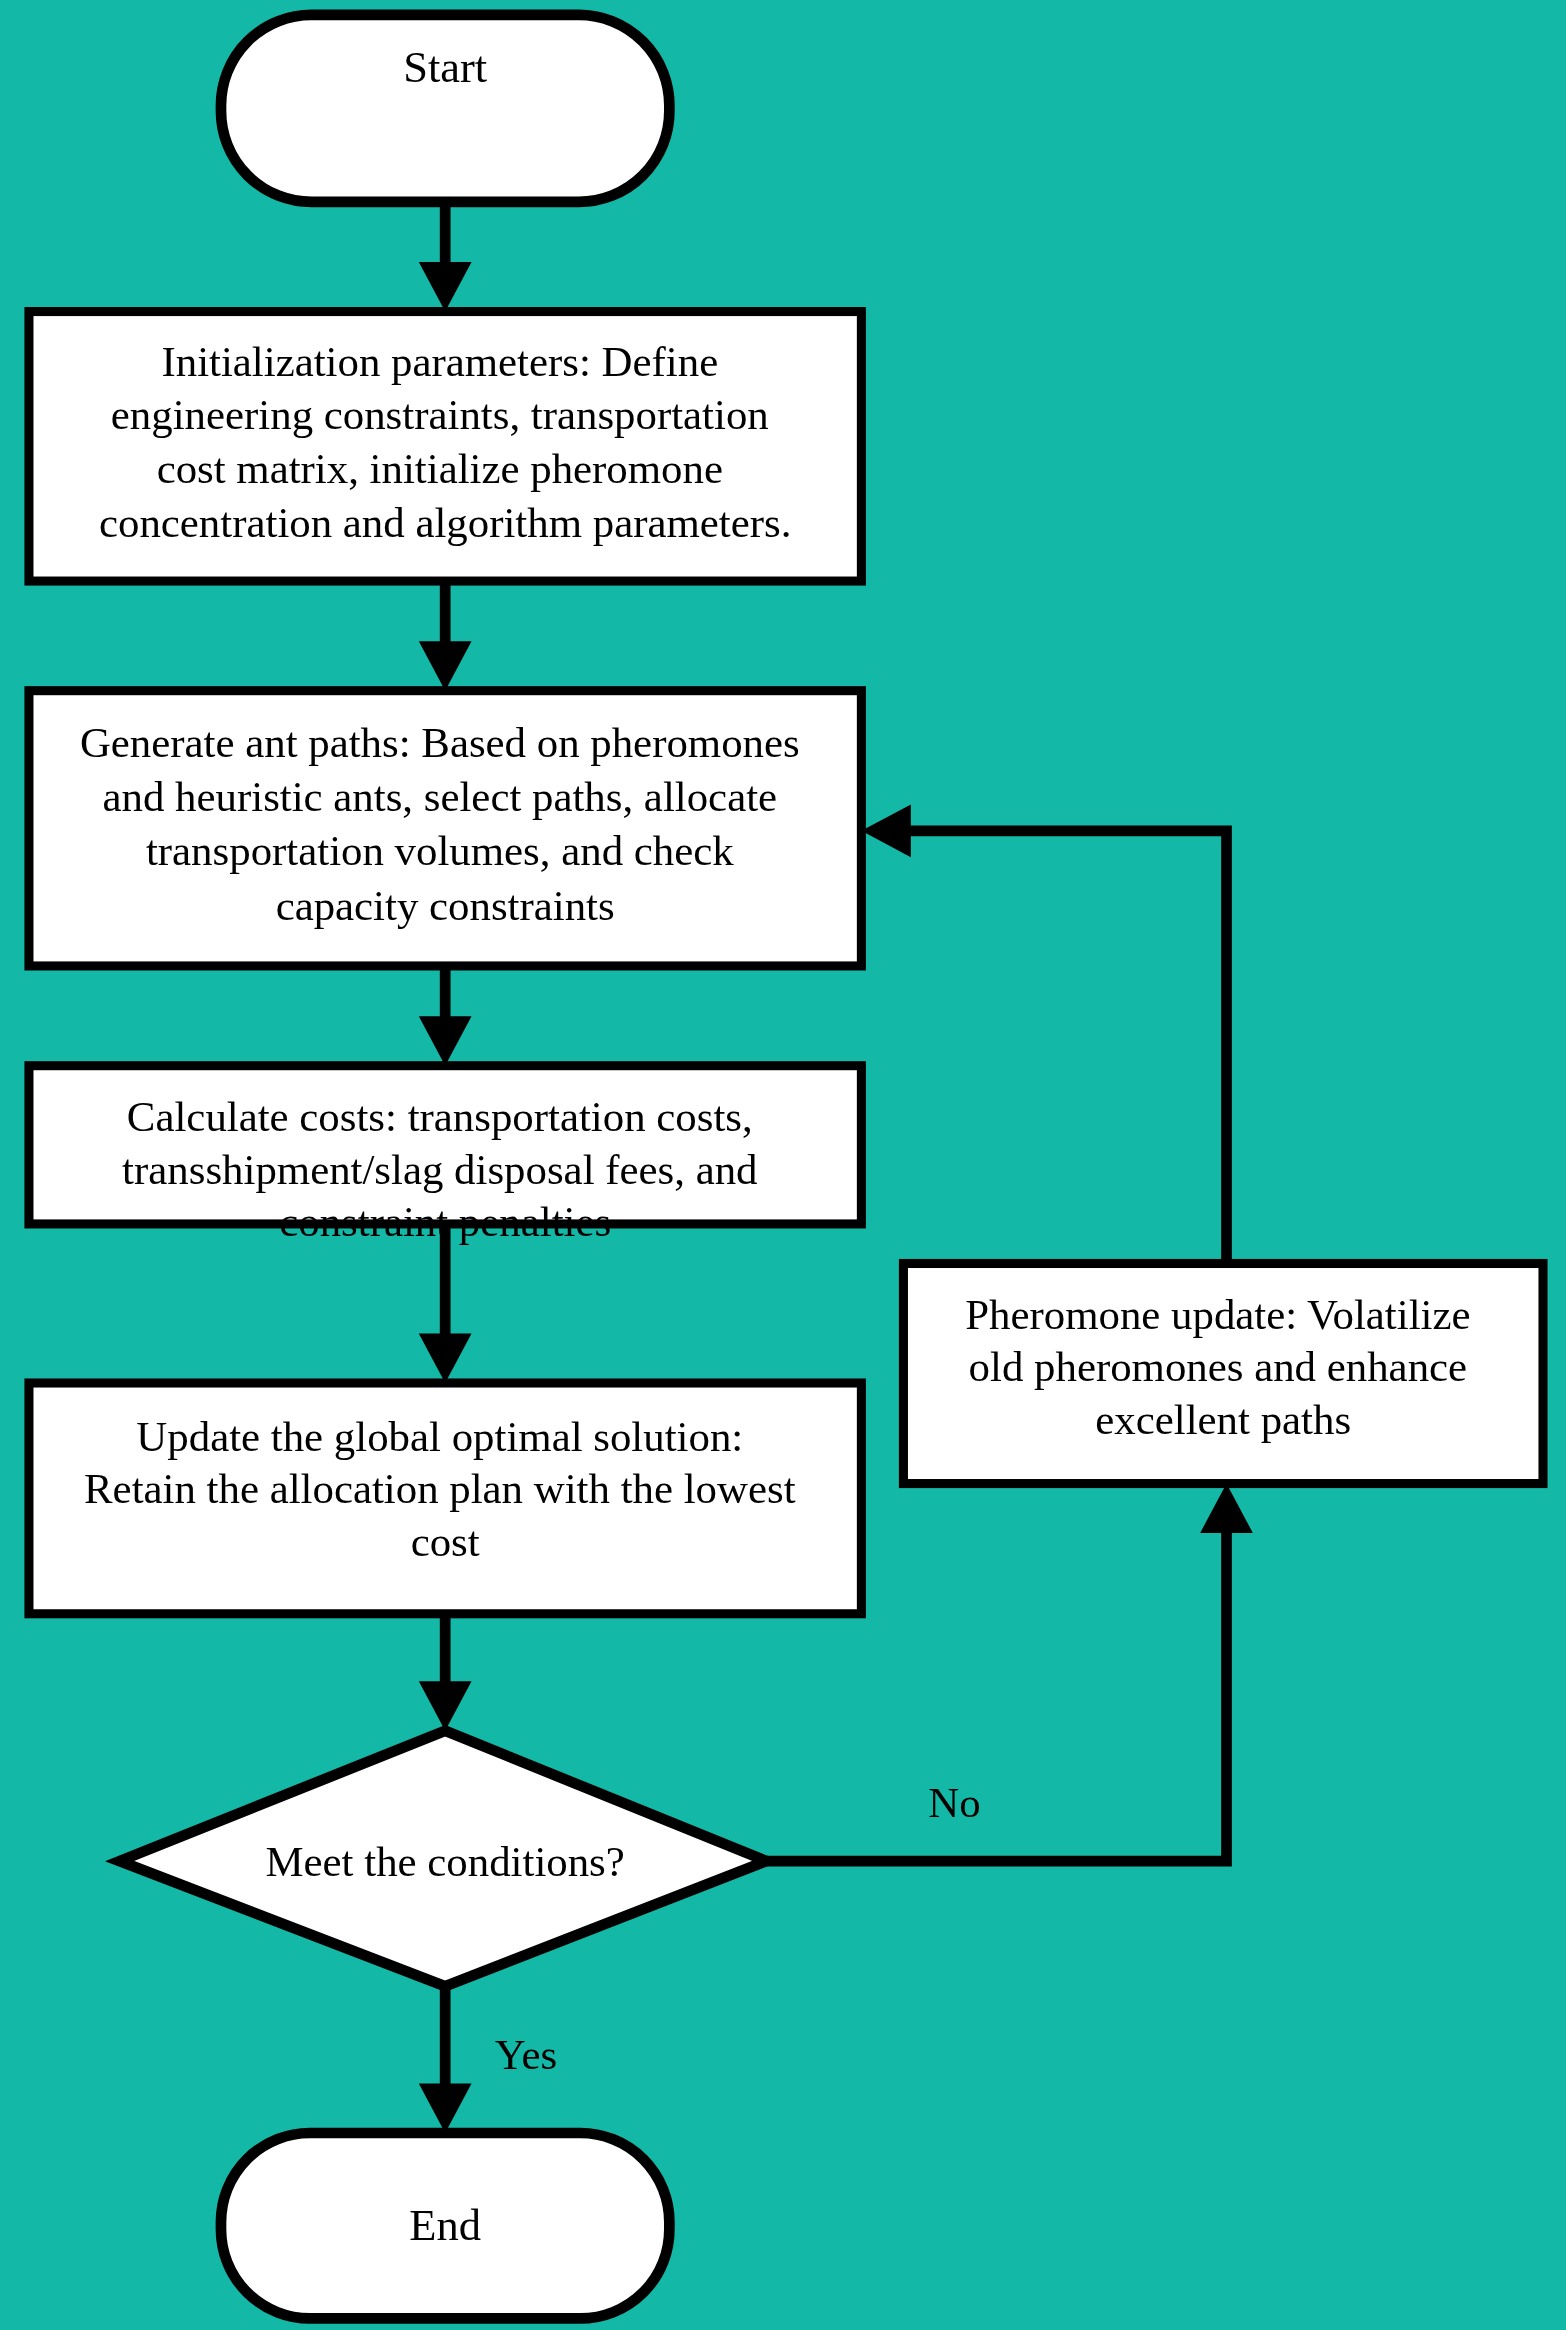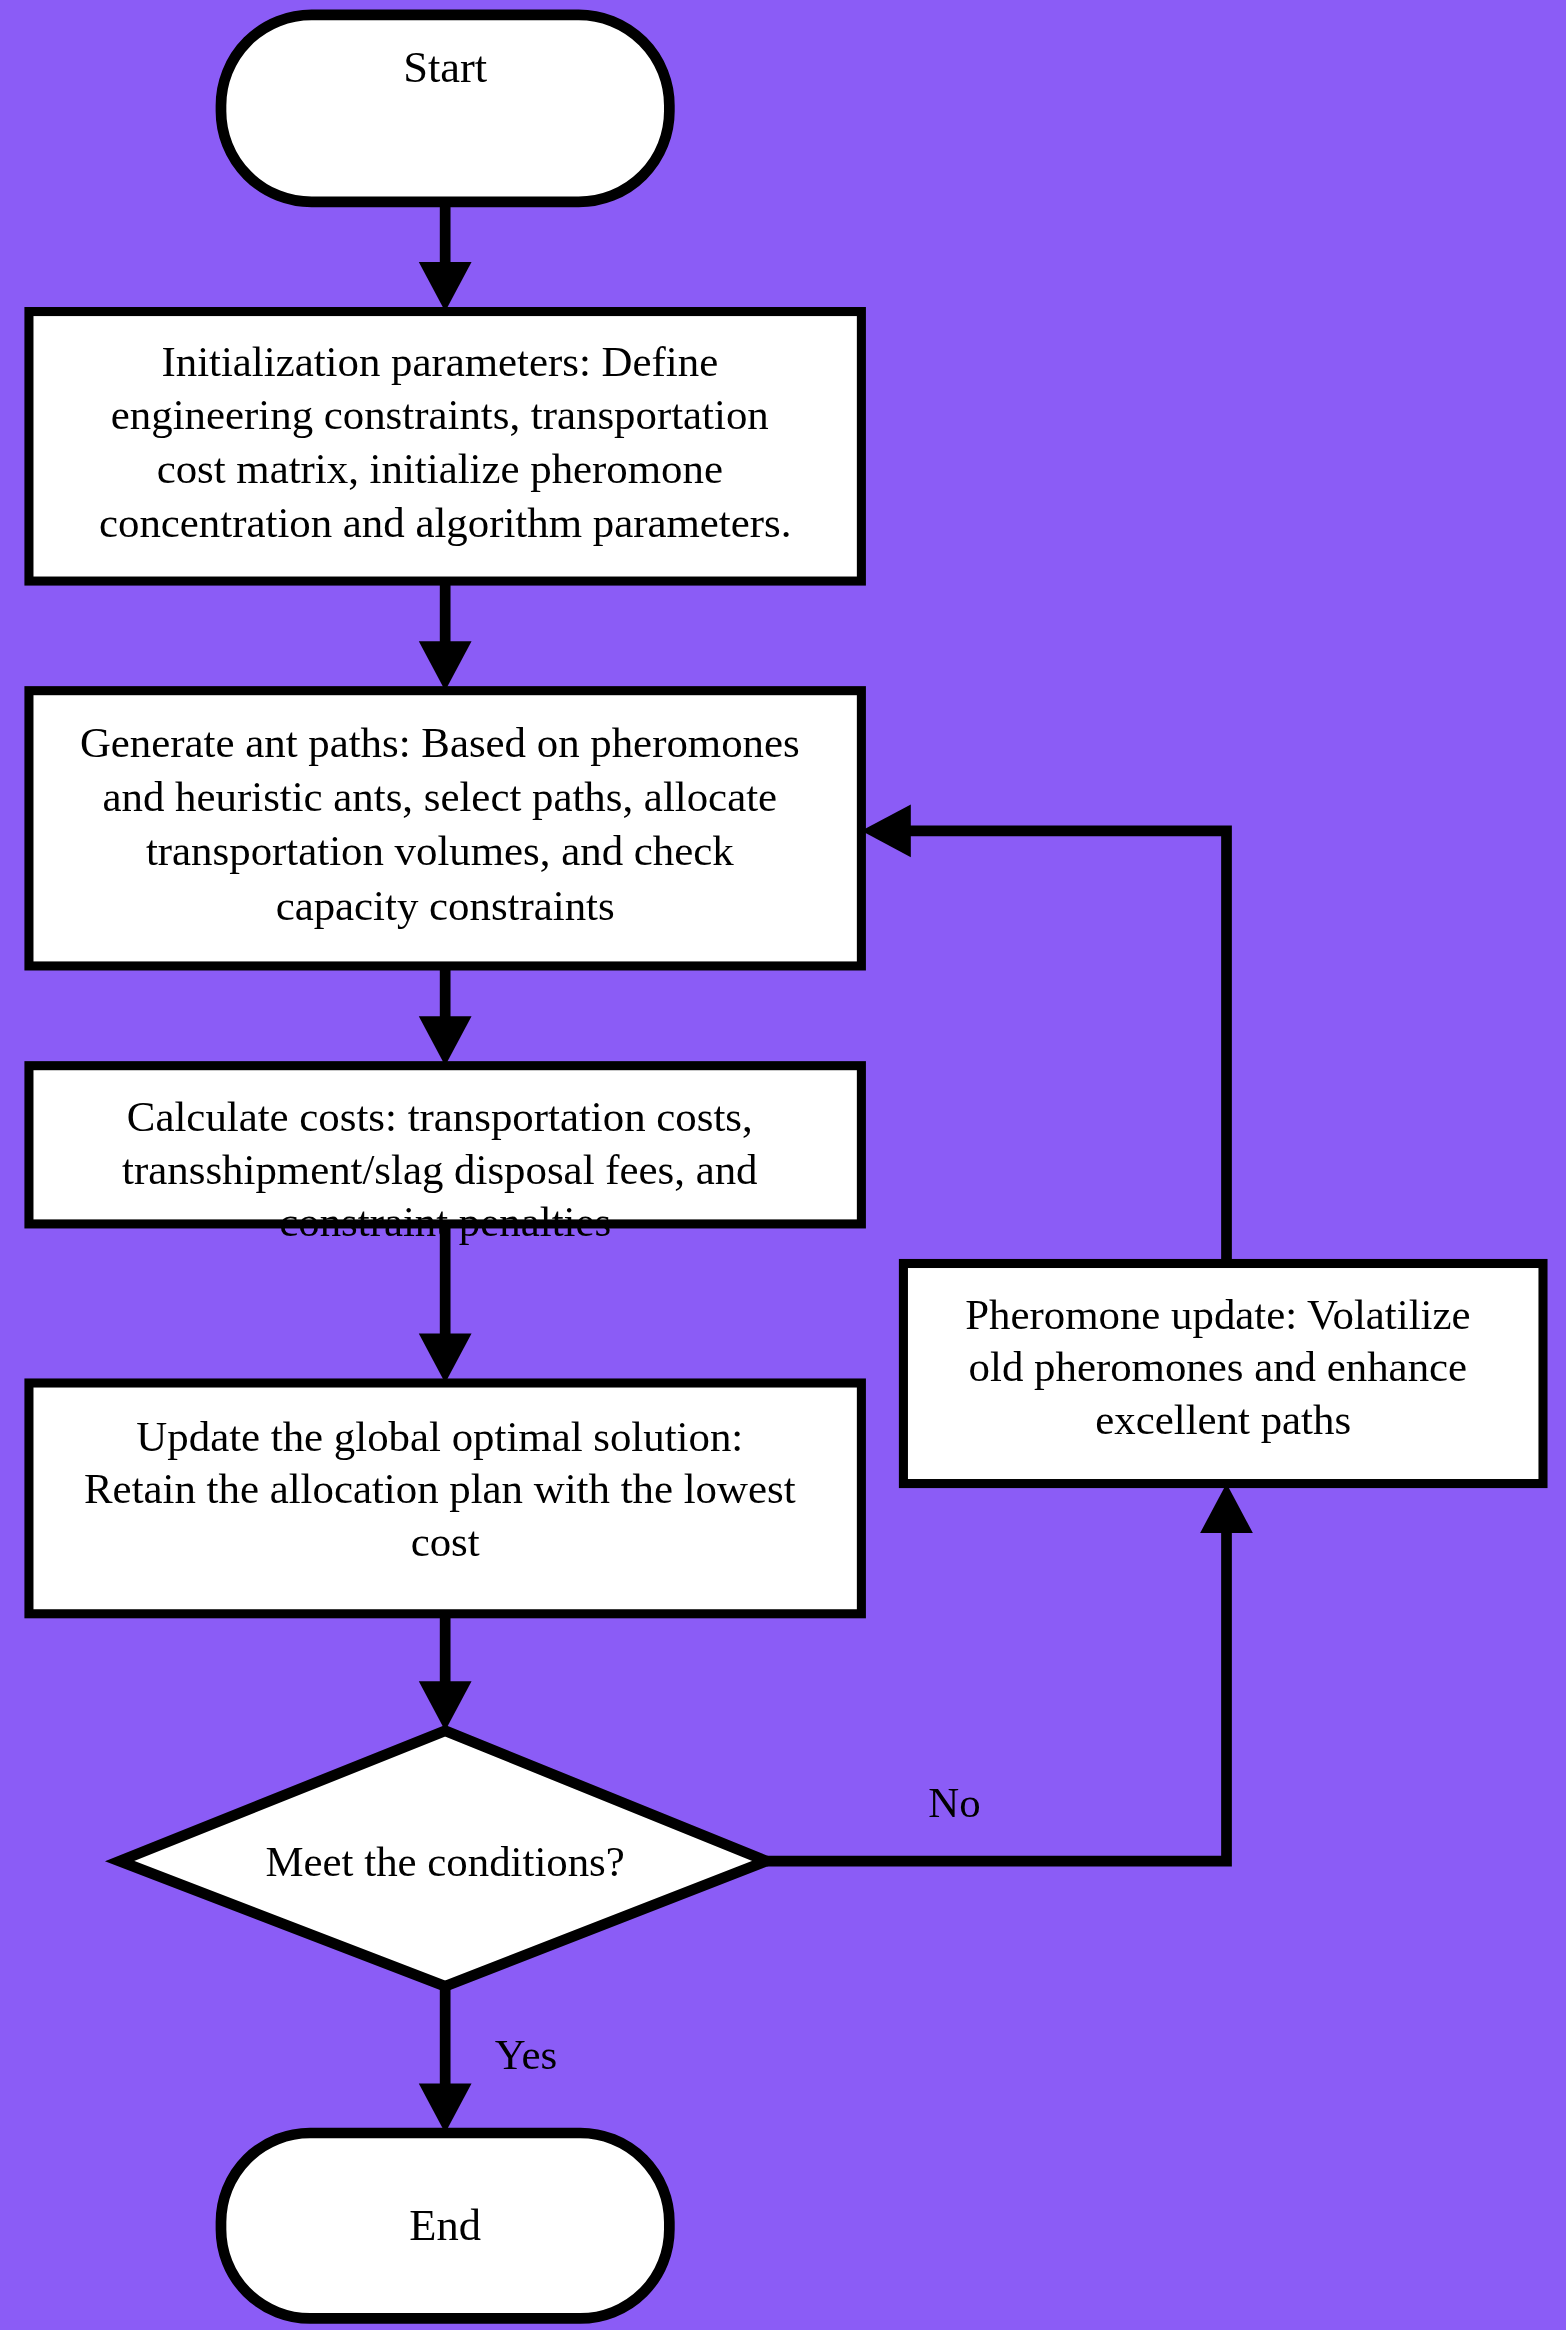--- a/index.html
+++ b/index.html
@@ -4,21 +4,21 @@
 <style>
   html, body {
     margin: 0;
     padding: 0;
     background: #ffffff;
   }
   #flowchart-root {
     position: relative;
     width: 1567px;
     height: 2330px;
-    background: #8b5cf6;
+    background: #14b8a6;
     font-family: "Liberation Serif", "DejaVu Serif", serif;
     overflow: hidden;
   }
   svg.flow-canvas {
     position: absolute;
     top: 0;
     left: 0;
     width: 1567px;
     height: 2330px;
     display: block;

